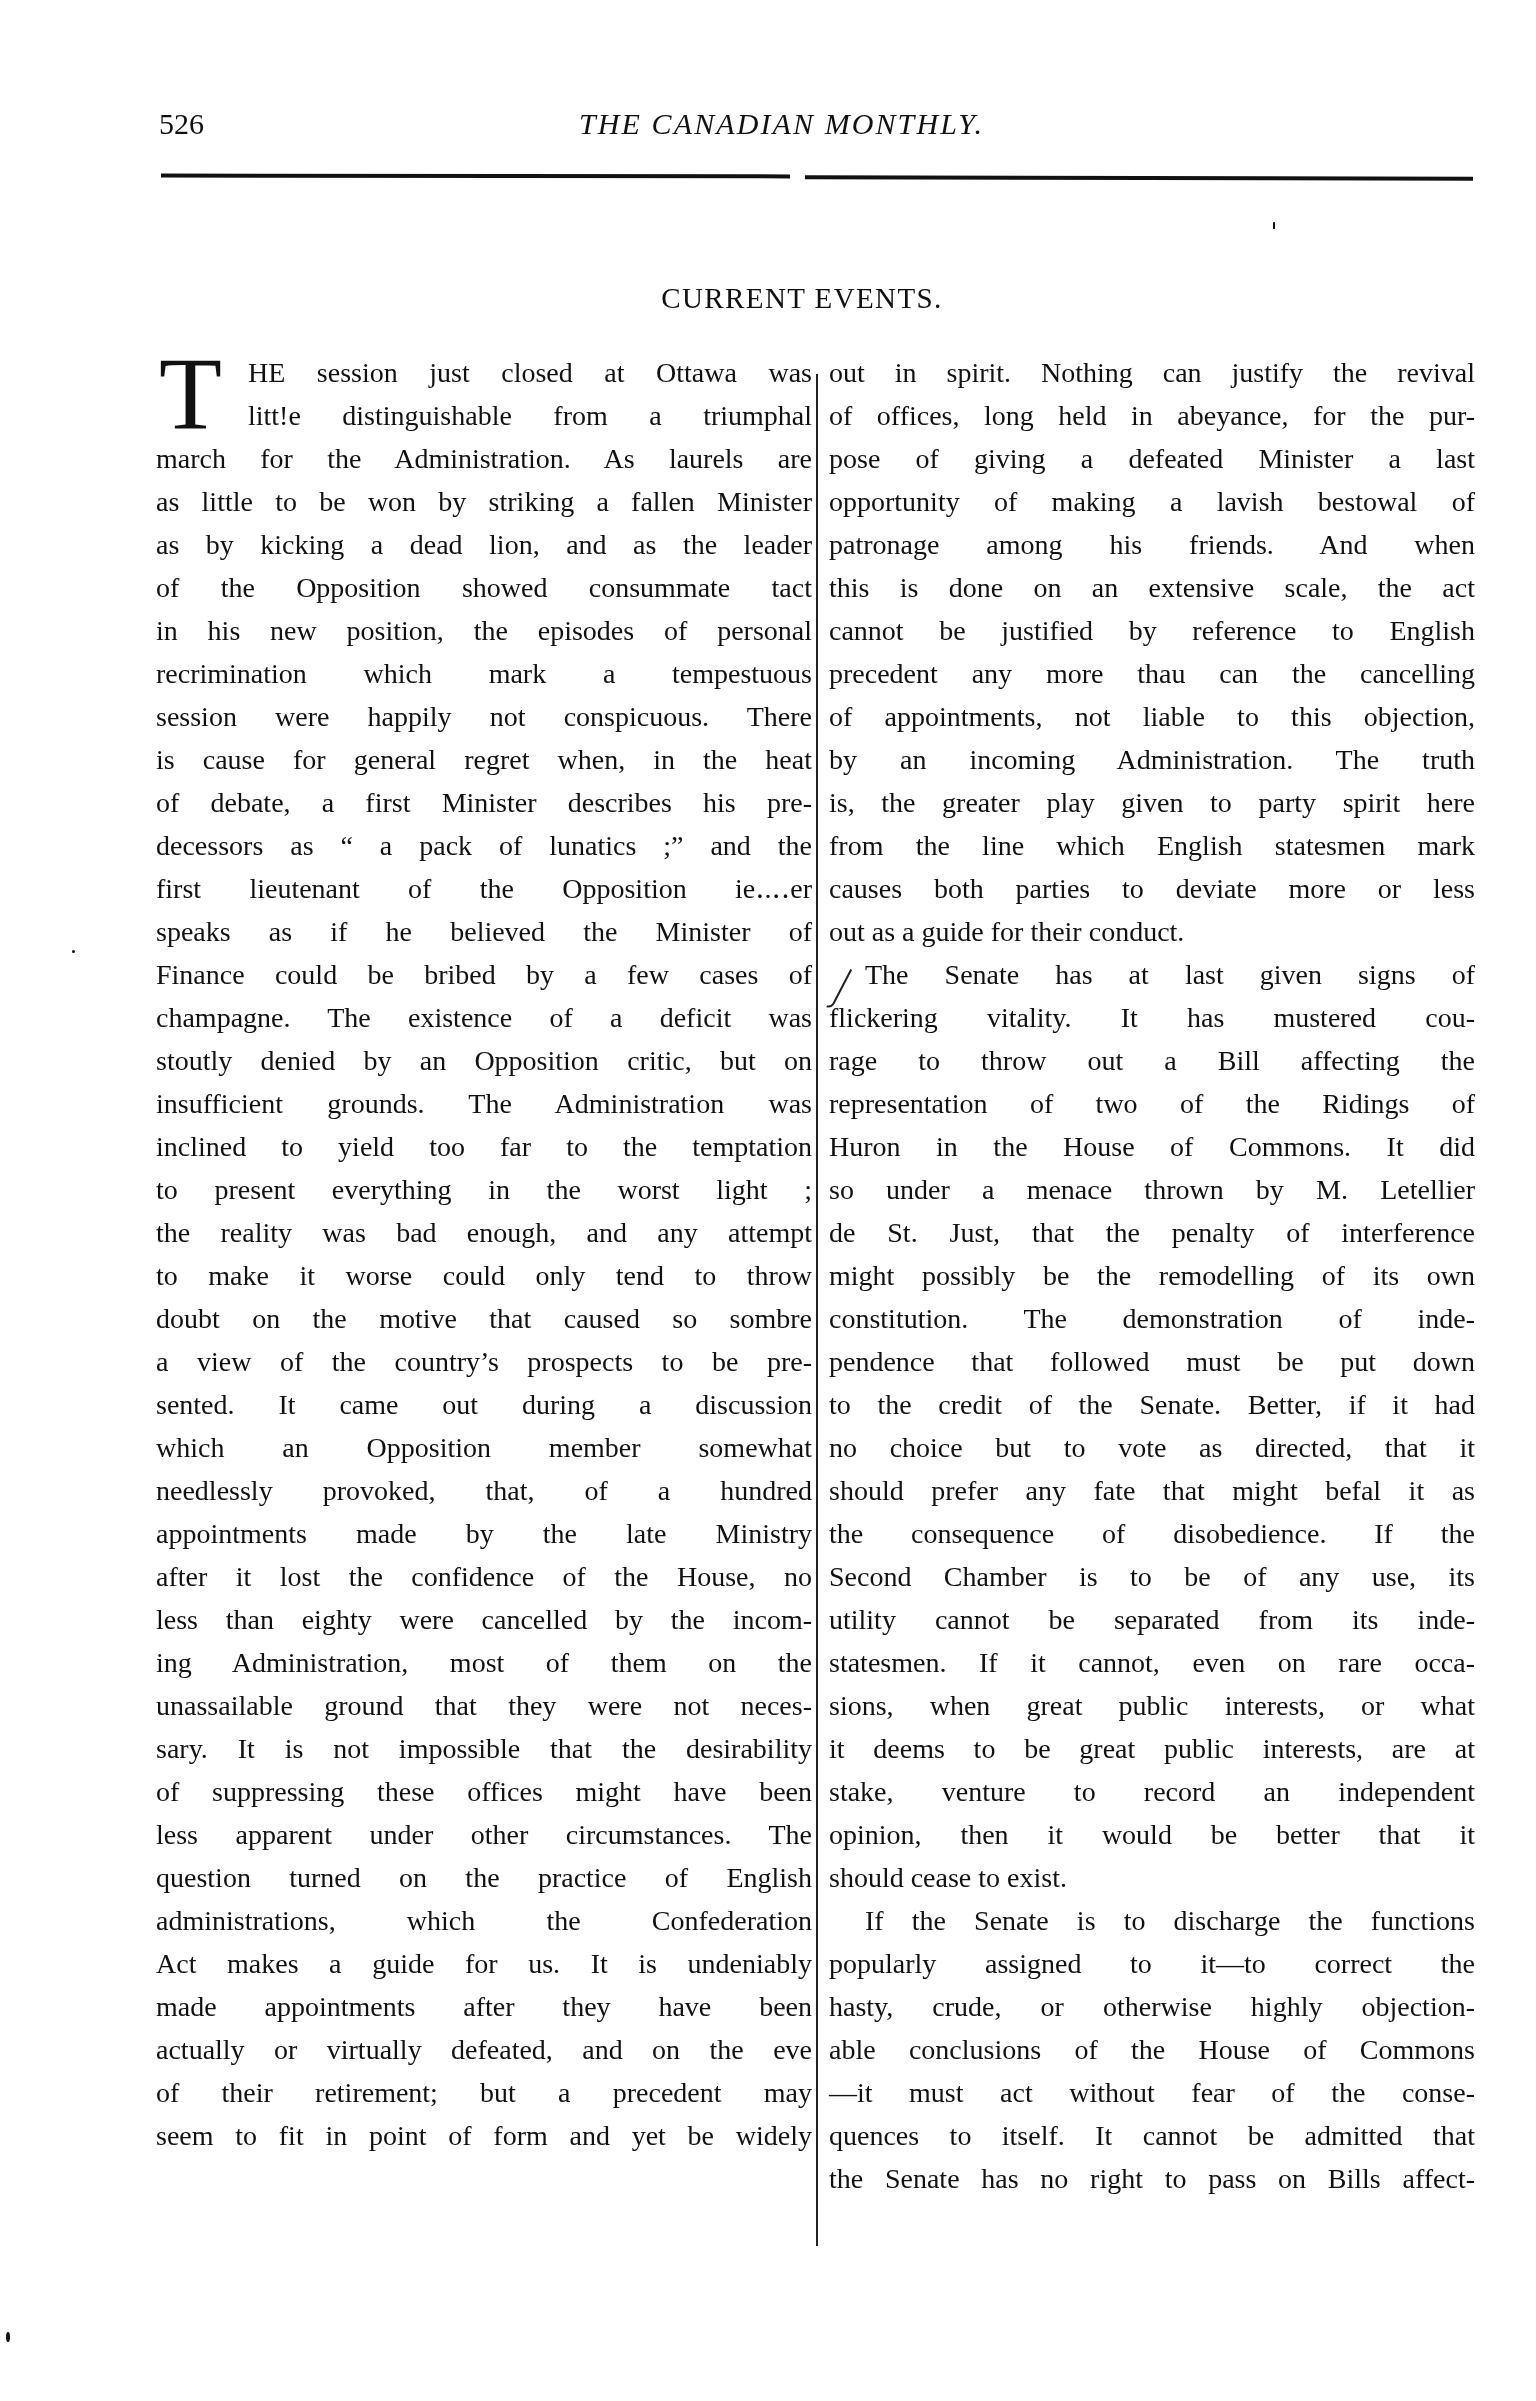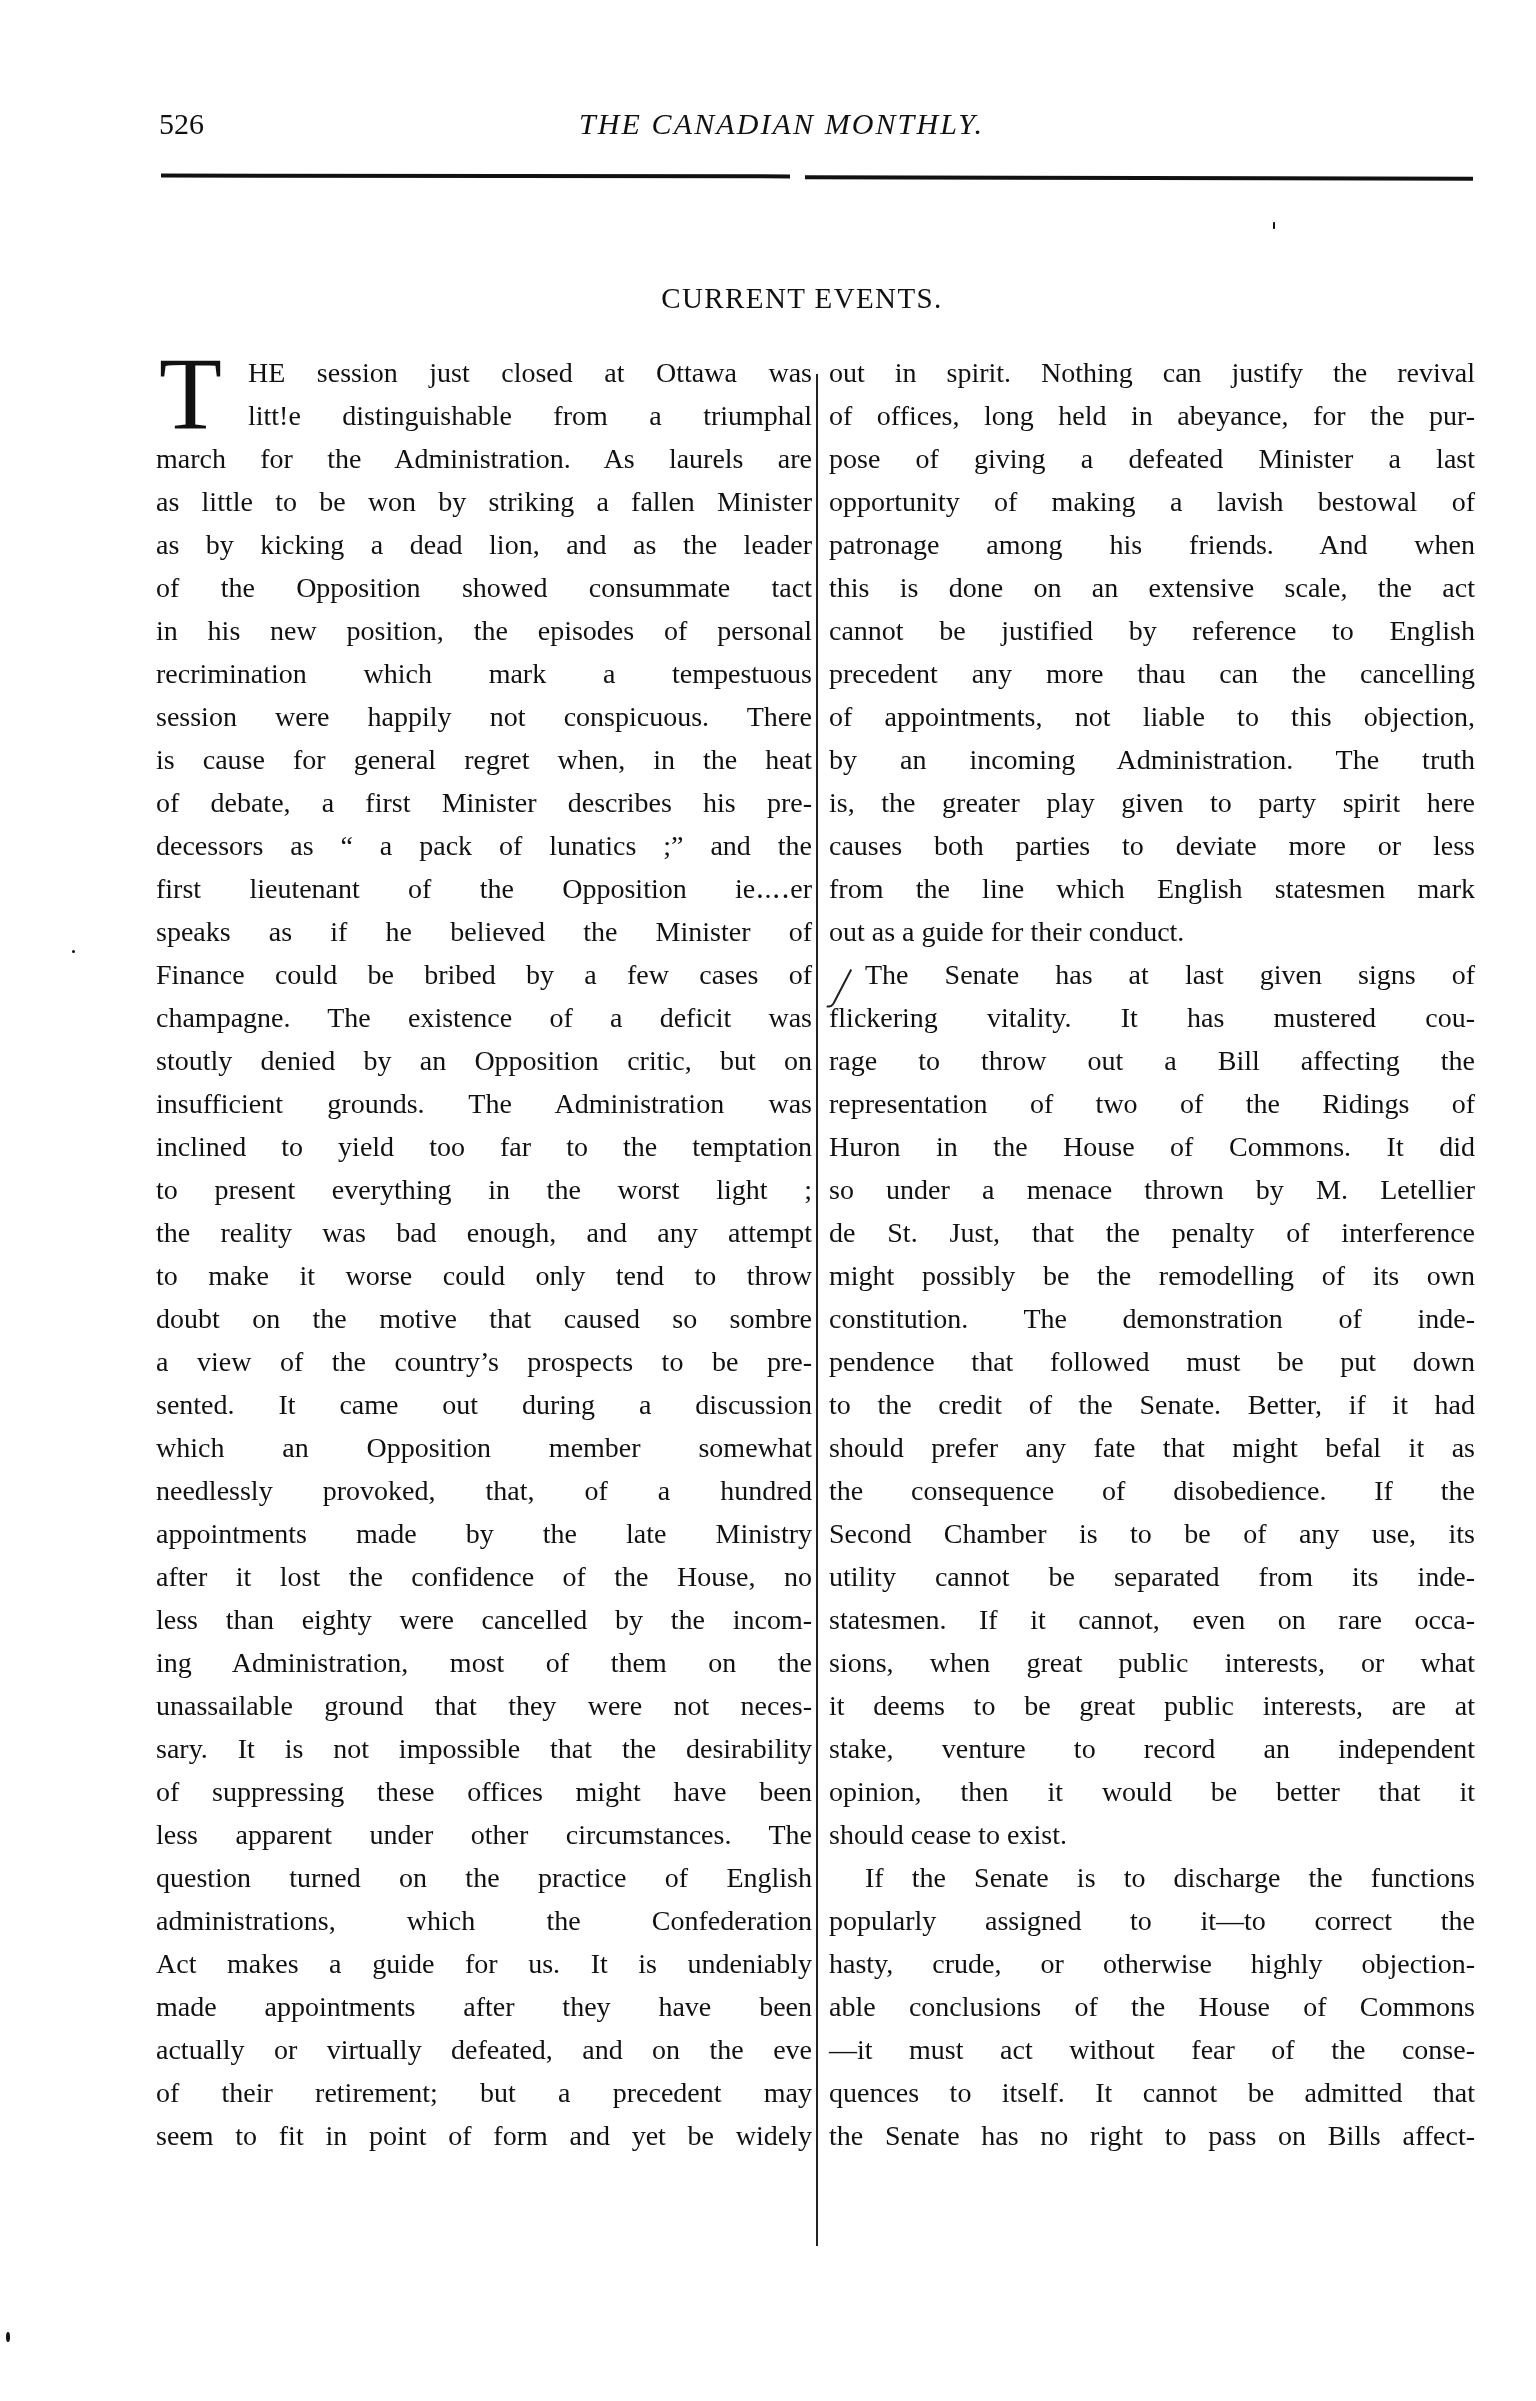--- a/index.html
+++ b/index.html
@@ -116,34 +116,35 @@
     <span class="line">of offices, long held in abeyance, for the pur-</span>
     <span class="line">pose of giving a defeated Minister a last</span>
     <span class="line">opportunity of making a lavish bestowal of</span>
     <span class="line">patronage among his friends. And when</span>
     <span class="line">this is done on an extensive scale, the act</span>
     <span class="line">cannot be justified by reference to English</span>
     <span class="line">precedent any more thau can the cancelling</span>
     <span class="line">of appointments, not liable to this objection,</span>
     <span class="line">by an incoming Administration. The truth</span>
     <span class="line">is, the greater play given to party spirit here</span>
+    <span class="line">from the line which English statesmen mark</span>
     <span class="line">causes both parties to deviate more or less</span>
-    <span class="line">from the line which English statesmen mark</span>
     <span class="line last">out as a guide for their conduct.</span>
     <span class="line indent">The Senate has at last given signs of</span>
     <span class="line">flickering vitality. It has mustered cou-</span>
     <span class="line">rage to throw out a Bill affecting the</span>
     <span class="line">representation of two of the Ridings of</span>
     <span class="line">Huron in the House of Commons. It did</span>
     <span class="line">so under a menace thrown by M. Letellier</span>
     <span class="line">de St. Just, that the penalty of interference</span>
     <span class="line">might possibly be the remodelling of its own</span>
     <span class="line">constitution. The demonstration of inde-</span>
     <span class="line">pendence that followed must be put down</span>
     <span class="line">to the credit of the Senate. Better, if it had</span>
+    <span class="line">no choice but to vote as directed, that it</span>
     <span class="line">should prefer any fate that might befal it as</span>
     <span class="line">the consequence of disobedience. If the</span>
     <span class="line">Second Chamber is to be of any use, its</span>
     <span class="line">utility cannot be separated from its inde-</span>
     <span class="line">statesmen. If it cannot, even on rare occa-</span>
     <span class="line">sions, when great public interests, or what</span>
     <span class="line">it deems to be great public interests, are at</span>
     <span class="line">stake, venture to record an independent</span>
     <span class="line">opinion, then it would be better that it</span>
     <span class="line last">should cease to exist.</span>

